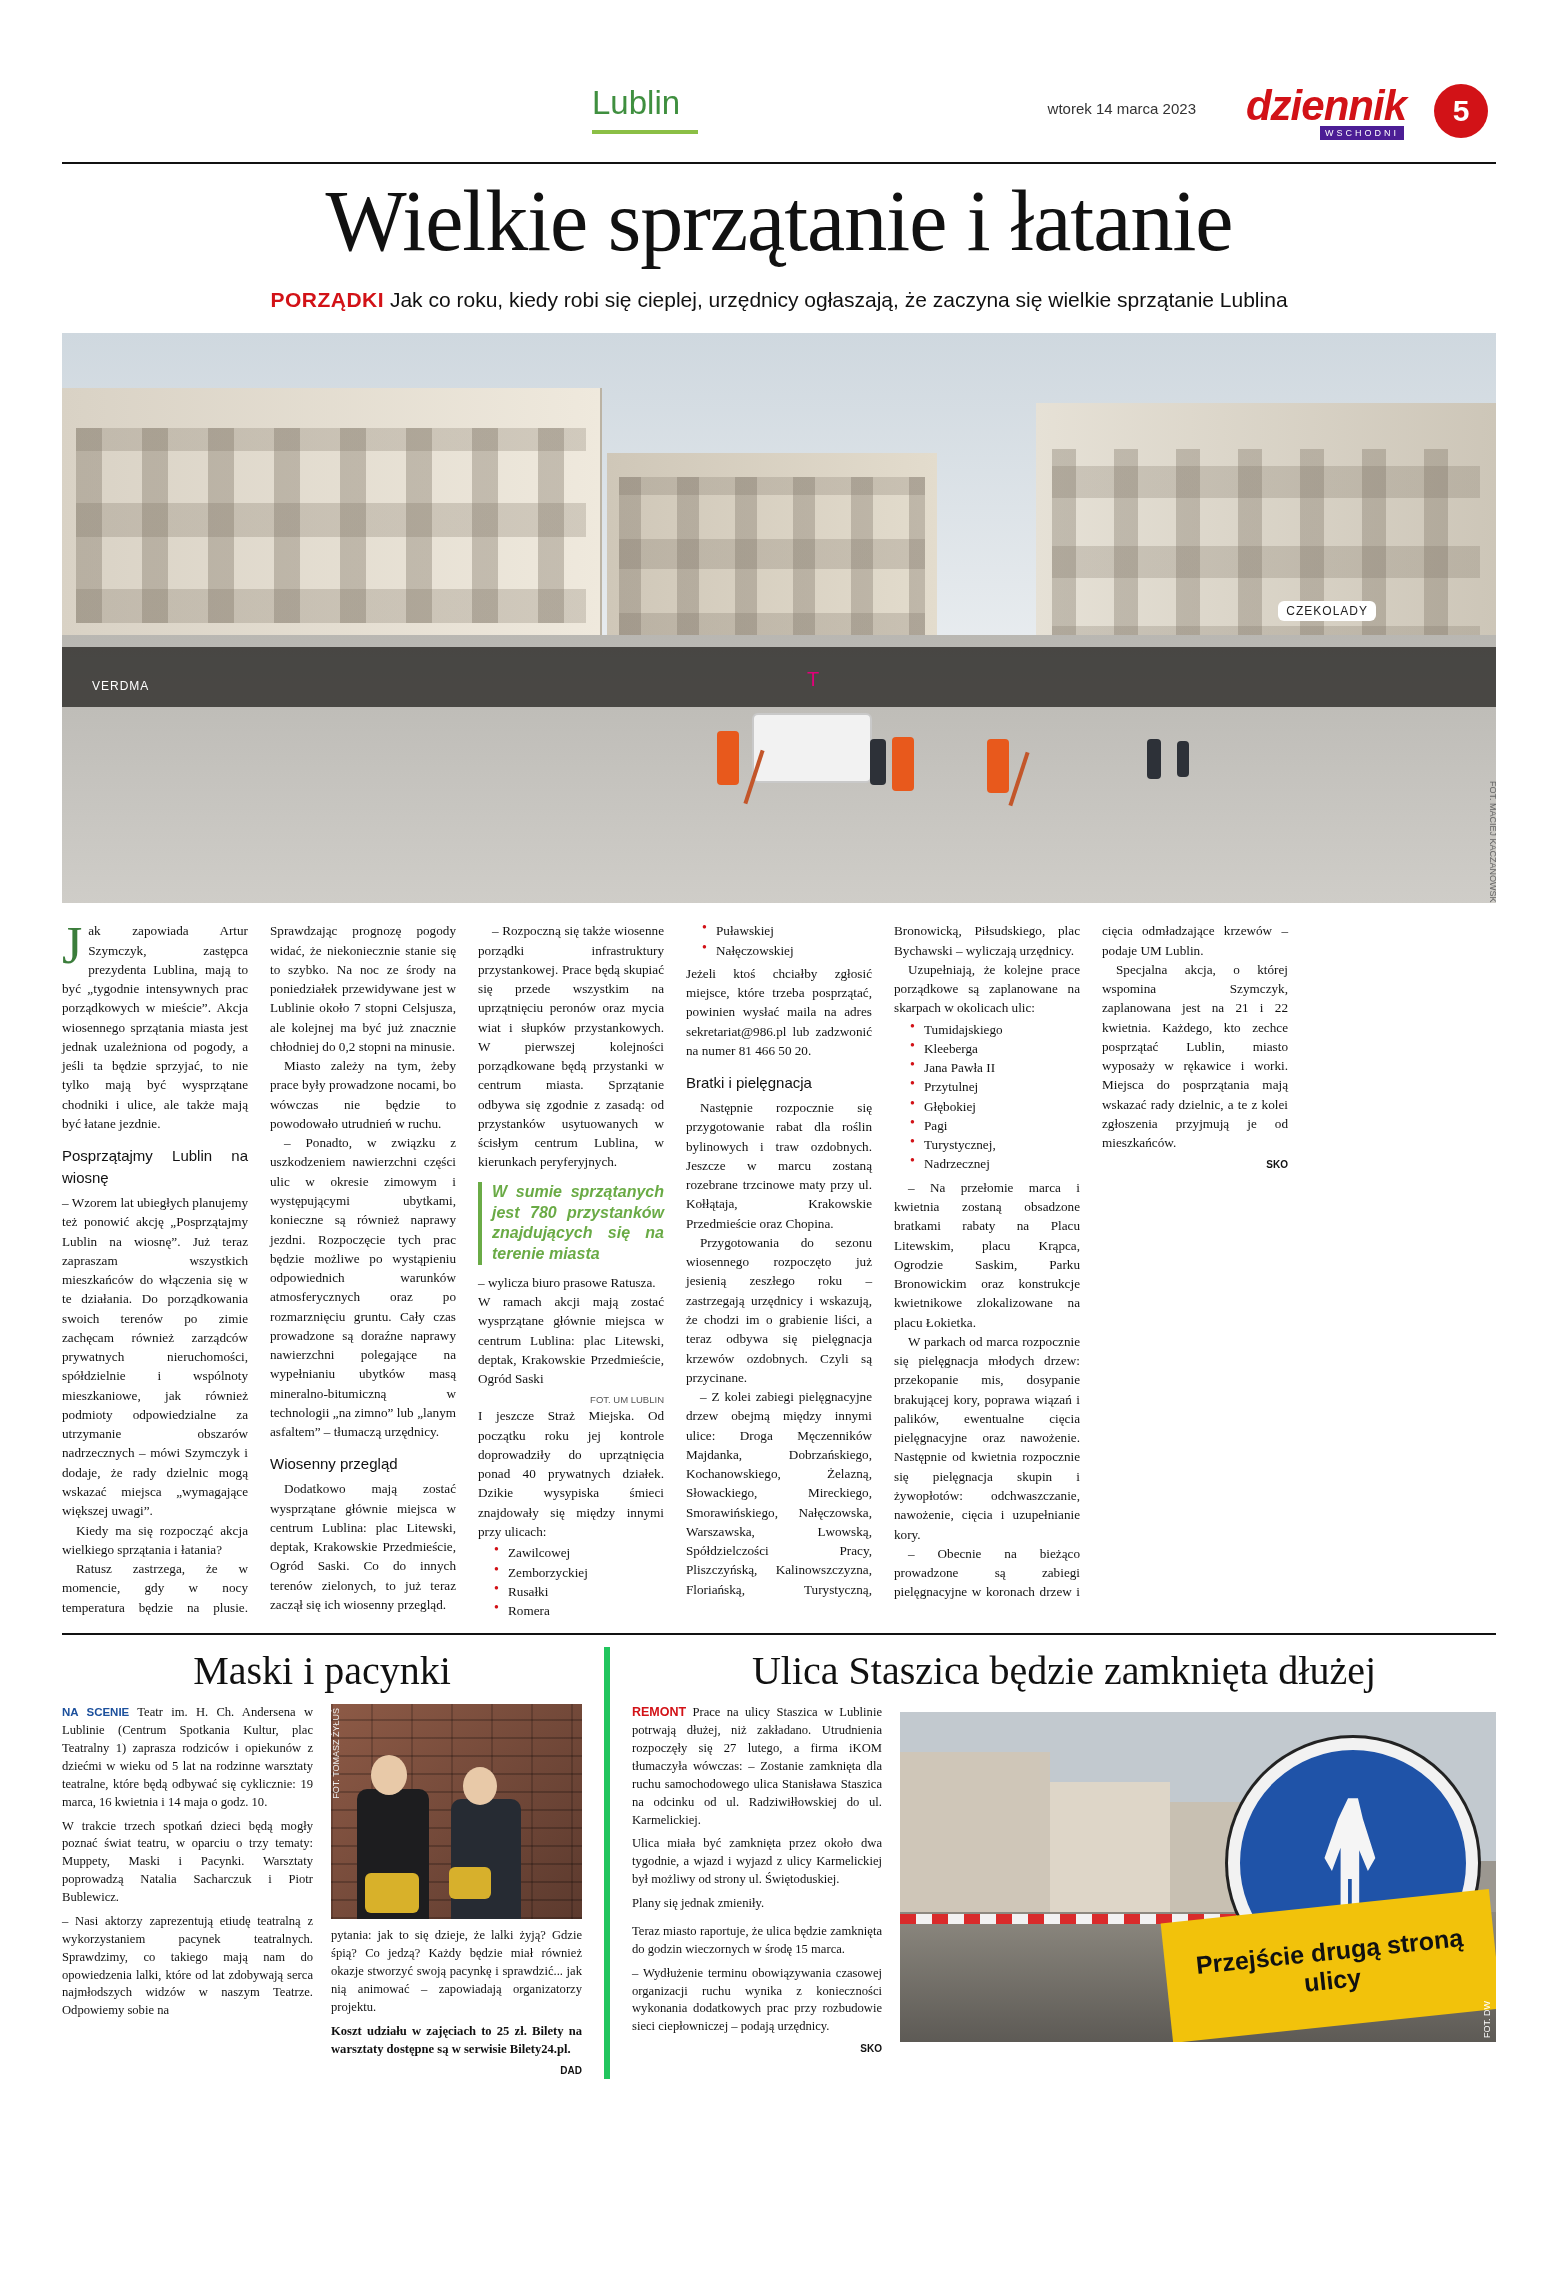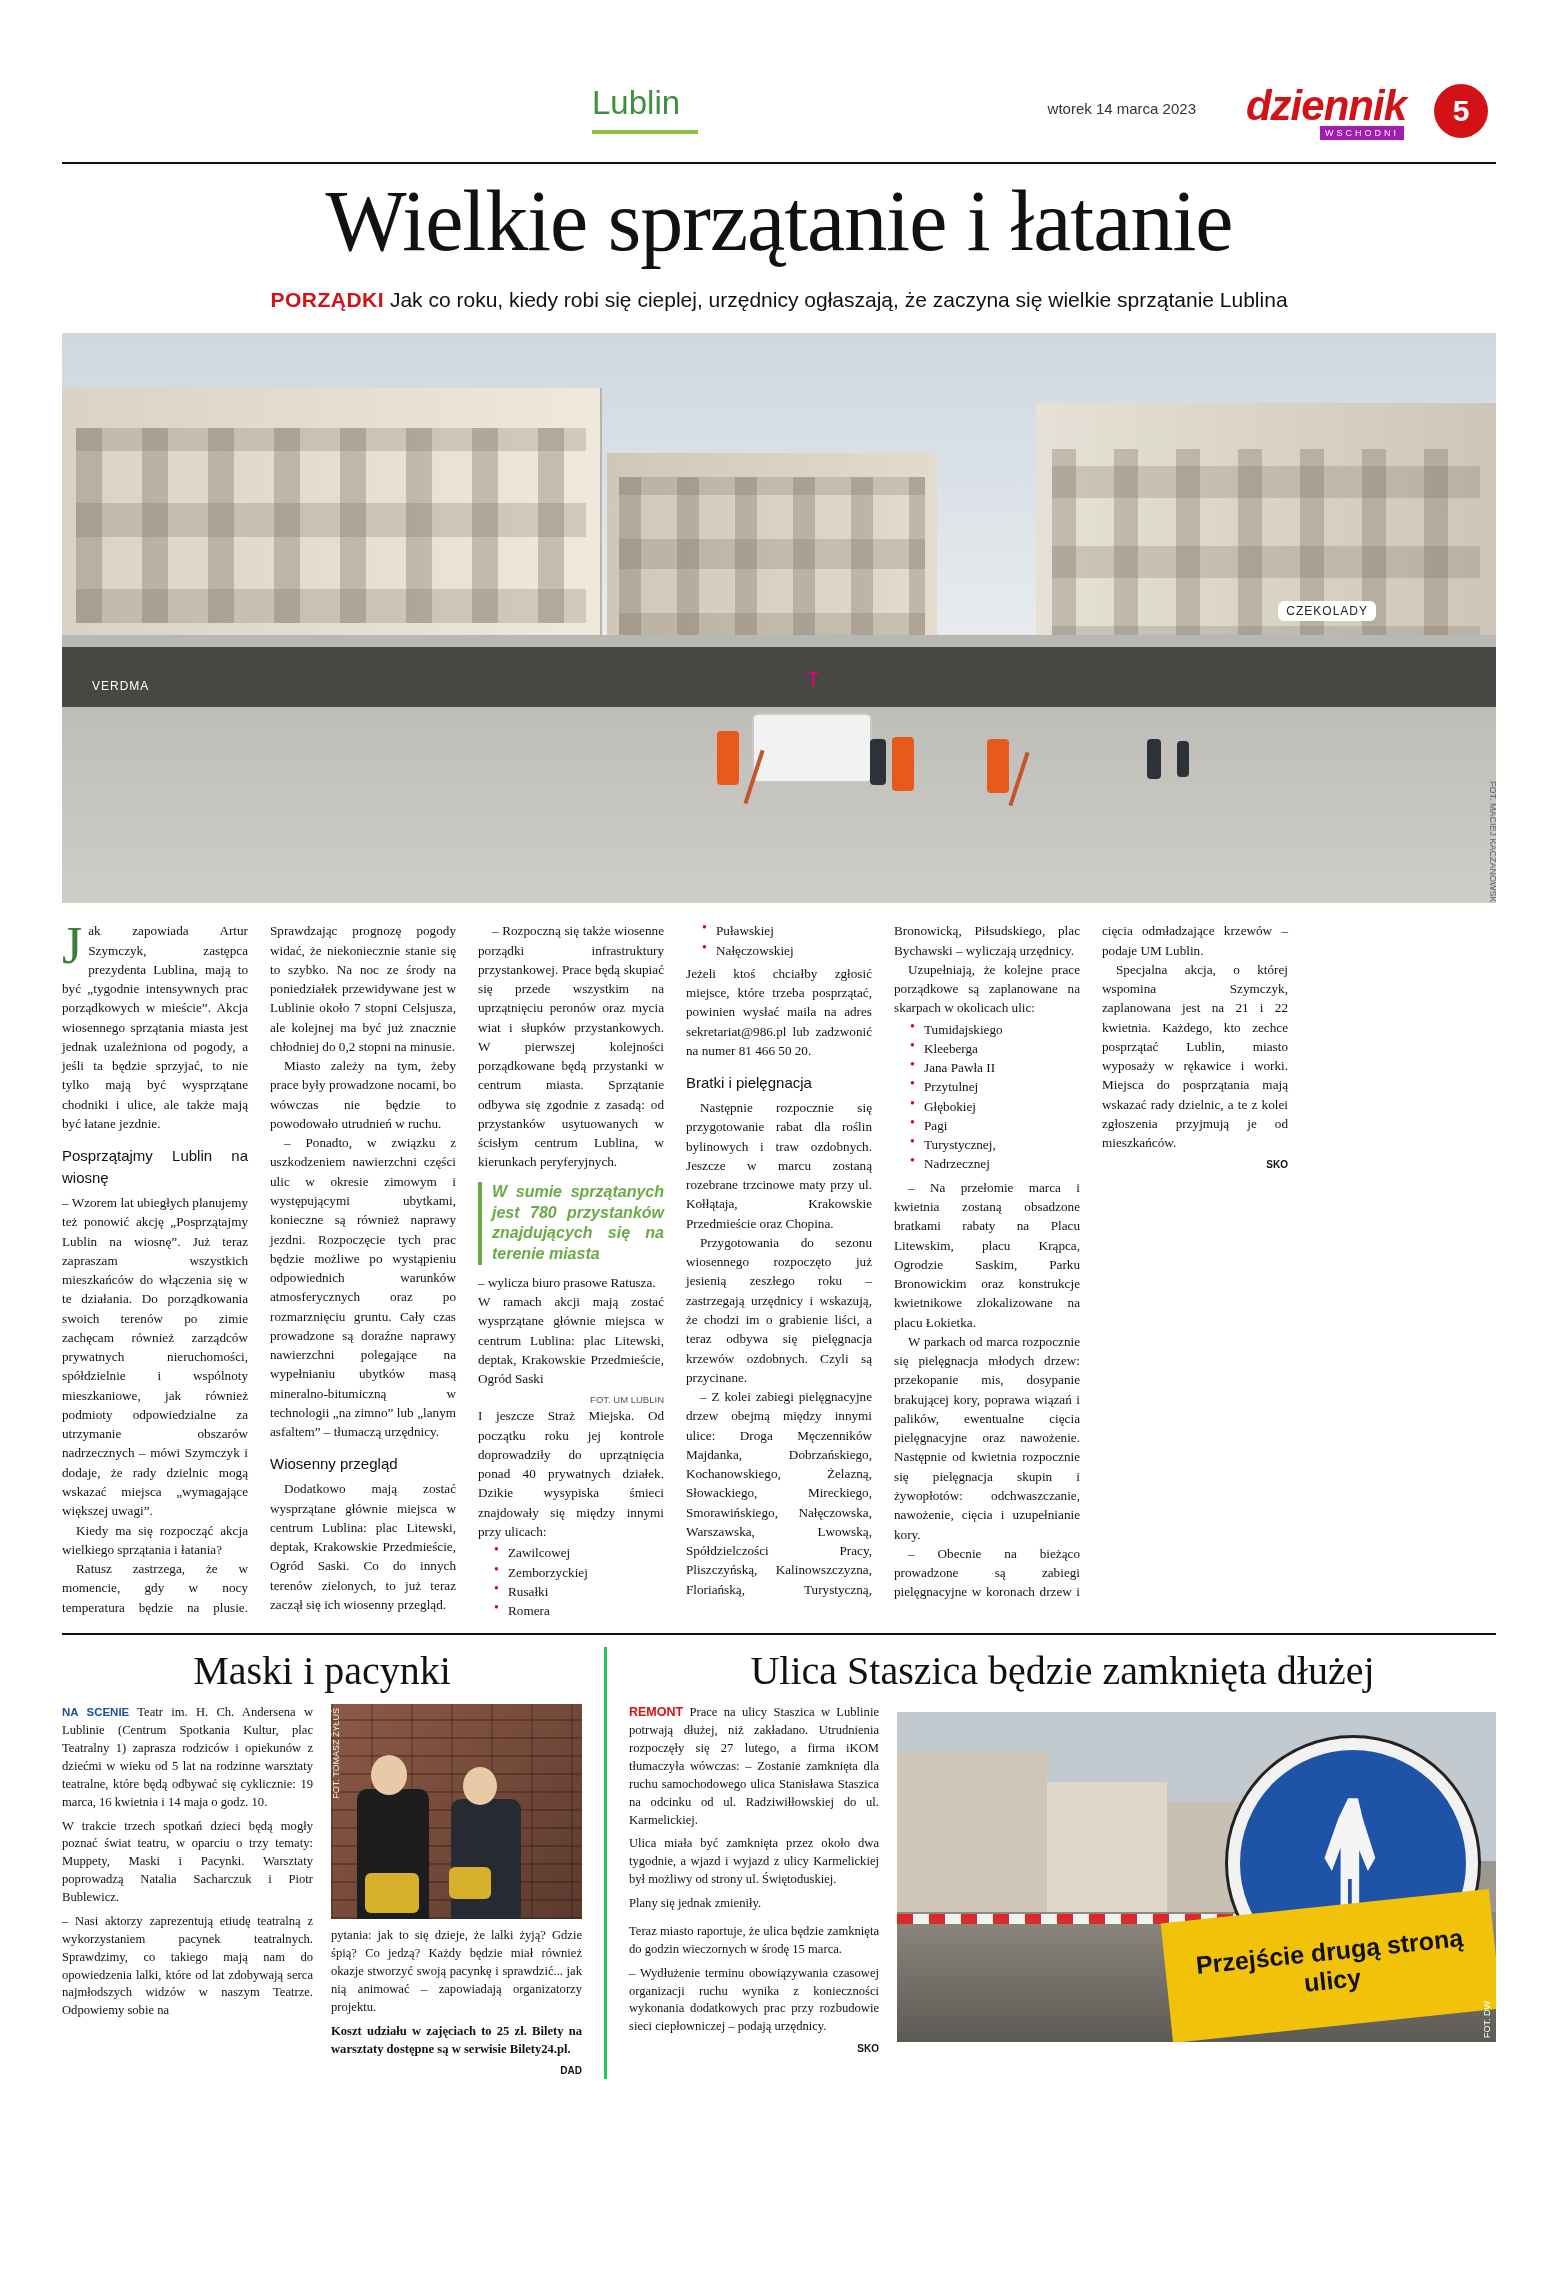--- a/index.html
+++ b/index.html
@@ -42,21 +42,21 @@
   .logo {
     position:absolute; right:90px; top:4px;
     font-family:"Liberation Sans", sans-serif;
     font-weight:bold; font-style:italic;
     font-size:42px; color:#d21217; letter-spacing:-1px;
   }
   .logo-sub {
     position:absolute; right:92px; top:48px;
     font-family:"Liberation Sans", sans-serif;
     font-size:9px; letter-spacing:3px; color:#fff;
-    background:#a21caf; padding:2px 5px;
+    background:#4c1d95; padding:2px 5px;
   }
   .pagenum {
     position:absolute; right:8px; top:6px;
     width:54px; height:54px; border-radius:50%;
     background:#d21217; color:#fff;
     font-family:"Liberation Sans", sans-serif;
     font-size:30px; font-weight:bold;
     display:flex; align-items:center; justify-content:center;
   }
 
@@ -183,21 +183,21 @@
   }
   .sig {
     font-family:"Liberation Sans", sans-serif;
     font-size:10px; font-weight:bold; text-align:right; margin-top:6px;
   }
 
   
   .bottom { position:relative; margin-top:12px; border-top:2px solid #111; padding-top:12px; }
   .bottom-grid { display:flex; gap:22px; }
   .b-left { width:520px; }
-  .b-right { flex:1; border-left:3px solid #22c55e; padding-left:22px; }
+  .b-right { flex:1; border-left:6px solid #22c55e; padding-left:22px; }
   h2.subhead {
     font-family:"Liberation Serif", serif;
     font-size:40px; font-weight:normal; margin:0 0 10px 0; text-align:center;
   }
   .b-cols2 { display:flex; gap:18px; font-size:12.6px; line-height:1.42; text-align:justify; }
   .b-cols2 > div { flex:1; }
   .kicker-blue { color:#1b4f9c; font-family:"Liberation Sans", sans-serif; font-weight:bold; font-size:11.5px; }
   .kicker-red { color:#d21217; font-family:"Liberation Sans", sans-serif; font-weight:bold; font-size:12.5px; }
   .theatre-photo {
     position:relative; width:100%; height:215px; margin-bottom:8px;

